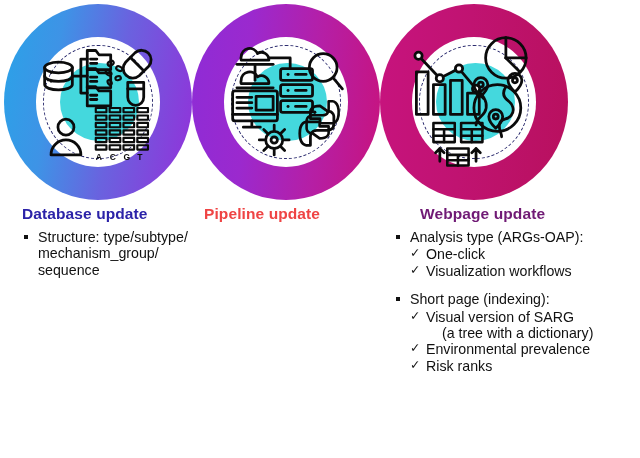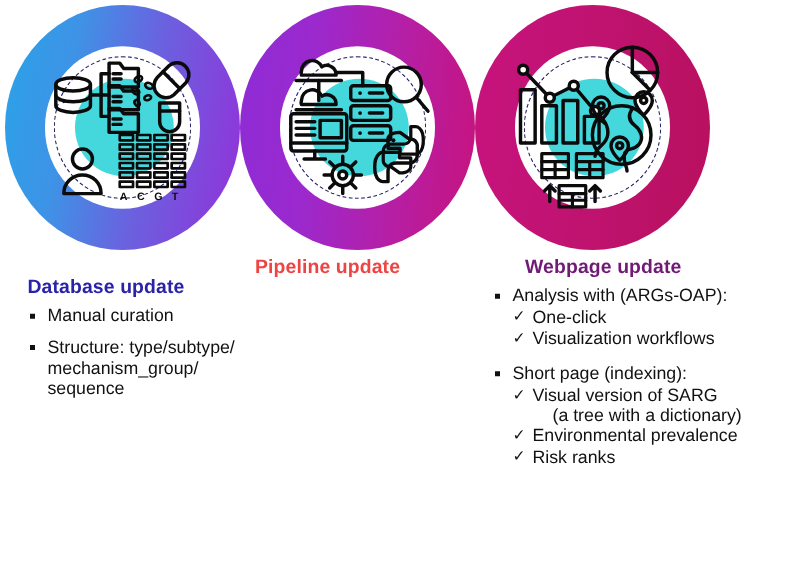--- a/index.html
+++ b/index.html
@@ -66,21 +66,21 @@
     color:#111;
     margin:0;
   }
   ul.lvl2>li .ck{
     position:absolute;left:0;top:-1px;
     font-size:12.5px;line-height:16.4px;color:#111;
   }
   ul.lvl2>li .txt{display:block;}
 
   
-  #col1{left:22px;width:178px;margin-top:16px;}
+  #col1{left:22px;width:178px;}
   #col1 .col-head{margin-left:0px;}
   #col1 ul.lvl1>li{padding-left:16px;}
   #col1 ul.lvl1>li .sq{left:2px;}
 
   #col2{left:204px;width:160px;}
   #col2 ul.lvl1>li{padding-left:10px;}
   #col2 ul.lvl1>li .sq{left:0px;}
 
   #col3{left:392px;width:248px;}
   #col3 .col-head{margin-left:28px;}
@@ -306,39 +306,35 @@
 
   </div>
 
   <div id="columns">
 
     <div class="col" id="col1">
       <div class="col-head" style="color: rgb(43, 34, 168);">Database update</div>
       <ul class="lvl1">
         <li>
           <span class="sq"></span>
-          <span class="txt">Manual curation</span>
-        </li>
-        <li>
-          <span class="sq"></span>
           <span class="txt">Structure: type/subtype/ mechanism_group/ sequence</span>
         </li>
       </ul>
     </div>
 
     <div class="col" id="col2">
       <div class="col-head" style="color: #ef4444;">Pipeline update</div>
     </div>
 
     <div class="col" id="col3">
       <div class="col-head" style="color: #701a75;">Webpage update</div>
       <ul class="lvl1">
         <li>
           <span class="sq"></span>
-          <span class="txt">Analysis with (ARGs-OAP):</span>
+          <span class="txt">Analysis type (ARGs-OAP):</span>
           <ul class="lvl2">
             <li>
               <span class="ck">✓</span>
               <span class="txt">One-click</span>
             </li>
             <li>
               <span class="ck">✓</span>
               <span class="txt">Visualization workflows</span>
             </li>
           </ul>

